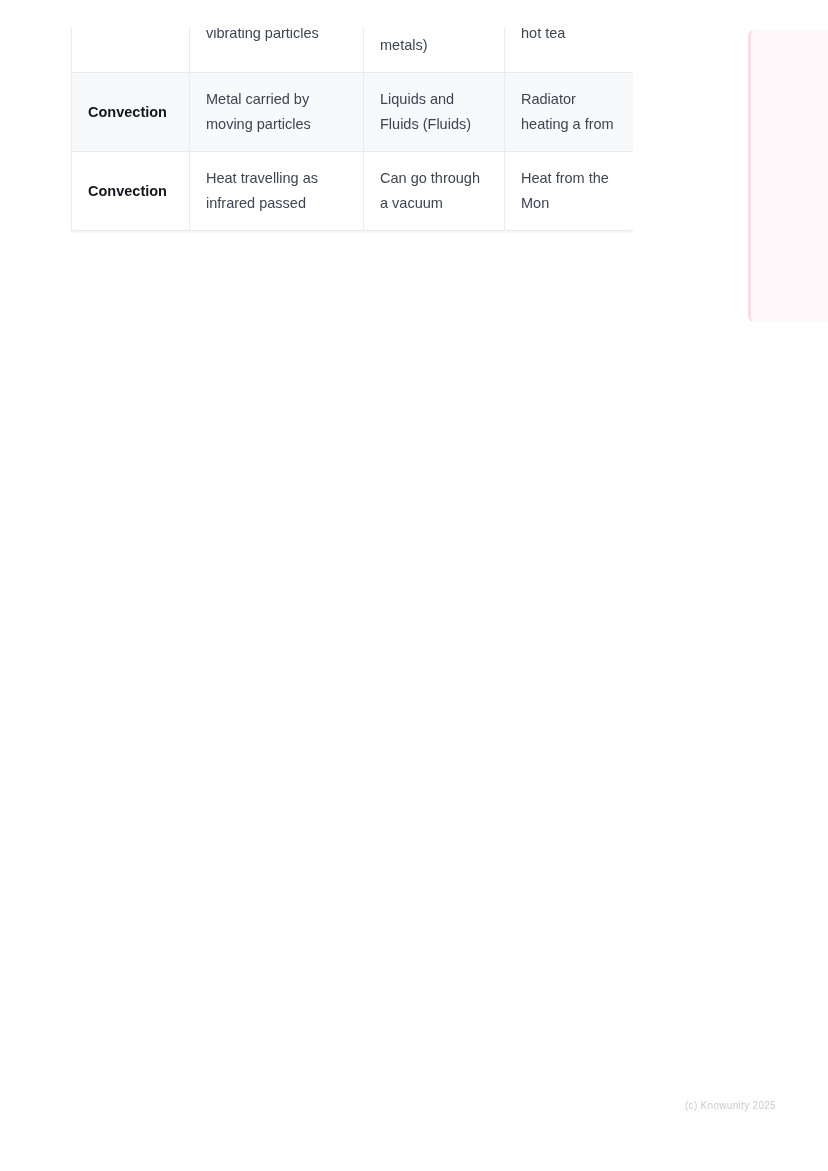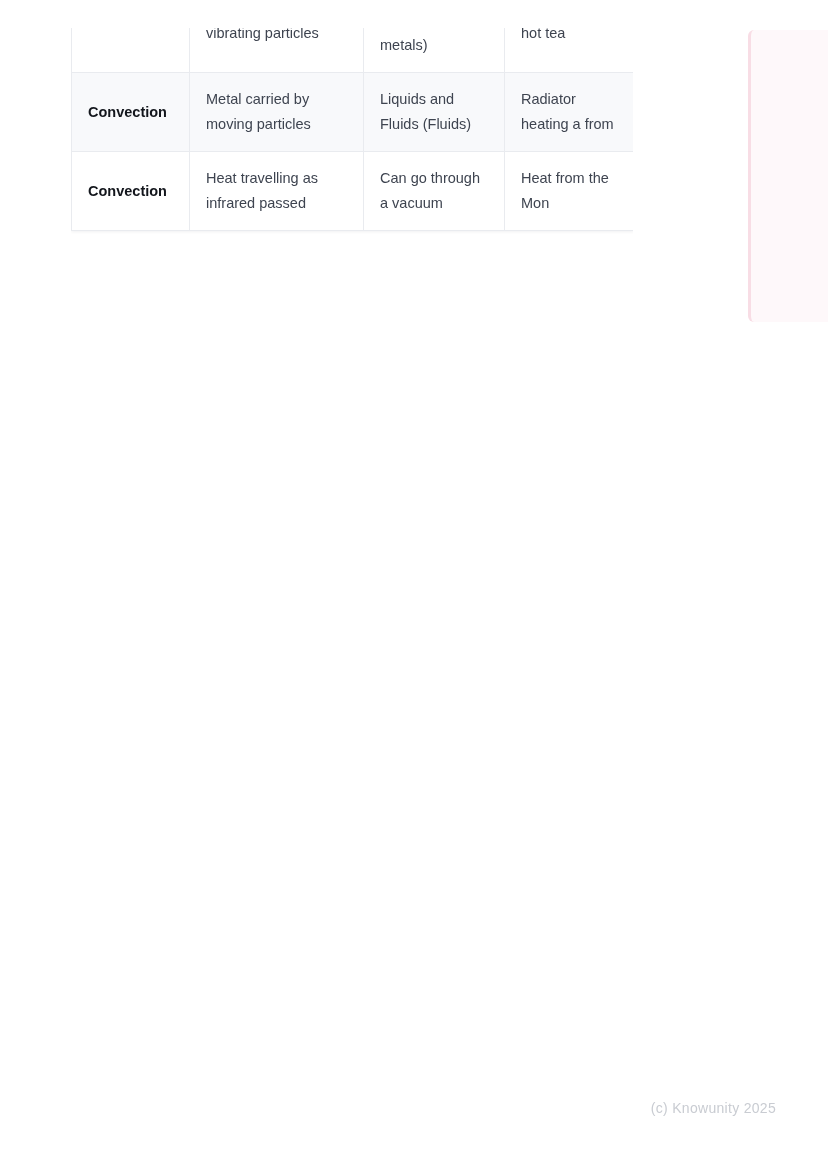--- a/index.html
+++ b/index.html
@@ -86,21 +86,21 @@
     box-sizing: border-box;
   }
 
   
   .page-footer {
     position: absolute;
     left: 0;
     right: 52px;
     top: 1100px;
     text-align: right;
-    font-size: 14px;
+    font-size: 10px;
     letter-spacing: 0.3px;
     color: #c9ccd2;
     font-family: "Liberation Sans", sans-serif;
   }
 </style>
 </head>
 <body>
 
 <div class="page-sheet">
 

